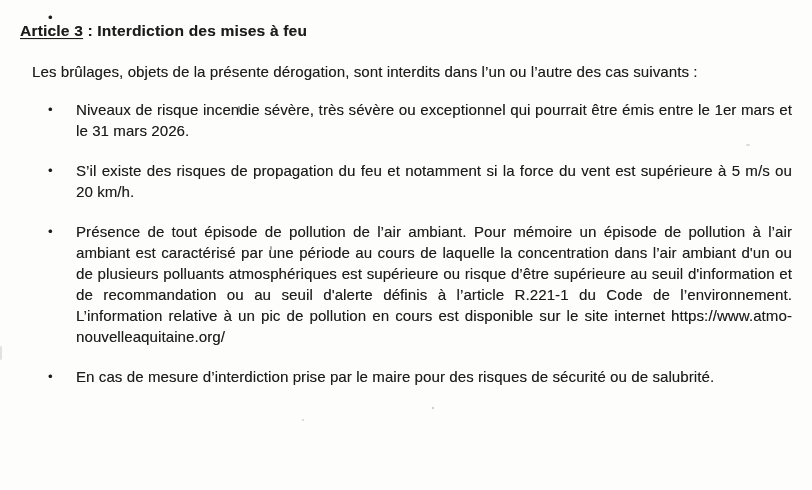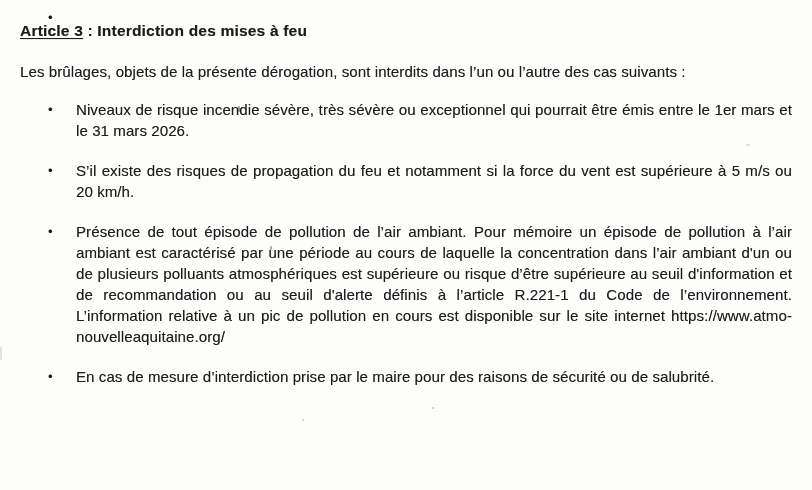--- a/index.html
+++ b/index.html
@@ -47,21 +47,21 @@
     font-size: 15.5px;
     font-weight: bold;
     line-height: 21px;
     letter-spacing: 0.2px;
   }
   .article-heading .article-label {
     text-decoration: underline;
     text-underline-offset: 2px;
   }
   .intro {
-    margin: 20px 0 0 0;
+    margin: 20px 0 0 12px;
     text-align: left;
     white-space: nowrap;
   }
   .conditions-list {
     margin-top: 17px !important;
   }
   
   .speck {
     position: absolute;
     background: #4a4a4a;
@@ -97,21 +97,21 @@
     <li class="bullet-item">
       <span class="marker">•</span>
       <span>S’il existe des risques de propagation du feu et notamment si la force du vent est supérieure à 5 m/s ou 20 km/h.</span>
     </li>
     <li class="bullet-item">
       <span class="marker">•</span>
       <span>Présence de tout épisode de pollution de l’air ambiant. Pour mémoire un épisode de pollution à l’air ambiant est caractérisé par une période au cours de laquelle la concentration dans l’air ambiant d'un ou de plusieurs polluants atmosphériques est supérieure ou risque d’être supérieure au seuil d'information et de recommandation ou au seuil d'alerte définis à l’article R.221-1 du Code de l’environnement. L’information relative à un pic de pollution en cours est disponible sur le site internet https://www.atmo-nouvelleaquitaine.org/</span>
     </li>
     <li class="bullet-item">
       <span class="marker">•</span>
-      <span>En cas de mesure d’interdiction prise par le maire pour des raisons de sécurité ou de salubrité.</span>
+      <span>En cas de mesure d’interdiction prise par le maire pour des risques de sécurité ou de salubrité.</span>
     </li>
   </ul>
 
   <div class="speck speck-1"></div>
   <div class="speck speck-2"></div>
   <div class="speck speck-3"></div>
   <div class="speck speck-4"></div>
   <div class="speck speck-5"></div>
   <div class="speck speck-6"></div>
 

